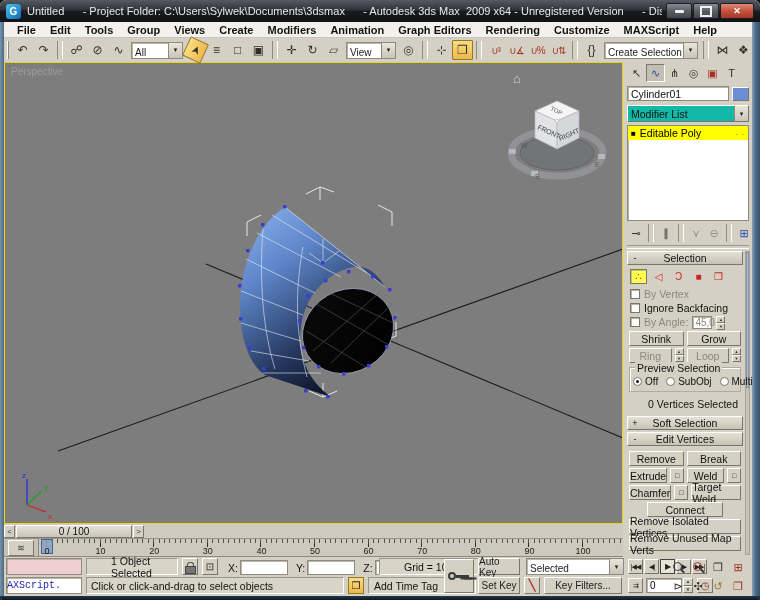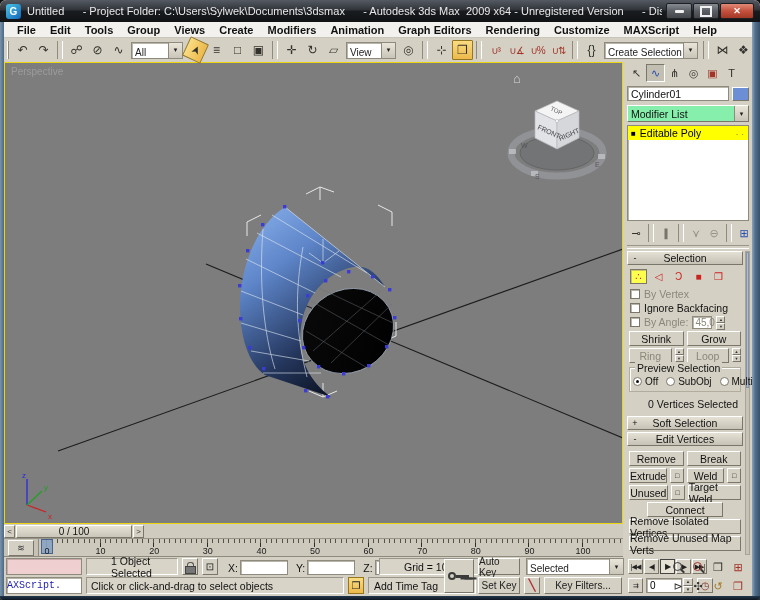--- a/index.html
+++ b/index.html
@@ -102,21 +102,21 @@
   .navrow{position:absolute;display:flex;}
   .navrow .tbtn{width:20px;height:18px;font-size:11px;}
   
   #cmdpanel{position:absolute;left:623px;top:61px;width:129px;height:496px;background:#d4d0c4;box-sizing:border-box;padding:2px 3px 0 4px;z-index:15;}
   #cmd-tabs{display:flex;height:20px;align-items:center;}
   #cmd-tabs .tbtn{width:19px;height:18px;font-size:11px;}
   #cmd-tabs .sel{background:#c2beb2;border:1px solid;border-color:#7a766a #fff #fff #7a766a;}
   #name-row{display:flex;align-items:center;margin-top:3px;gap:3px;}
   #obj-name{flex:1;height:15px;font-size:10.5px;display:flex;align-items:center;padding-left:3px;color:#111;}
   #obj-color{width:17px;height:14px;border:1px solid;border-color:#fff #7a766a #7a766a #fff;box-sizing:border-box;}
-  #modlist-dd{display:flex;height:17px;margin-top:4px;background:#86efac;border:1px solid;border-color:#fff #7a766a #7a766a #fff;align-items:center;font-size:10.5px;box-sizing:border-box;}
+  #modlist-dd{display:flex;height:17px;margin-top:4px;background:#14b8a6;border:1px solid;border-color:#fff #7a766a #7a766a #fff;align-items:center;font-size:10.5px;box-sizing:border-box;}
   #modlist-dd .ddt{color:#111;}
   #modlist-dd .dda{height:15px;}
   #stack{height:96px;margin-top:3px;background:#fff;border:1px solid #8e8a7e;box-shadow:inset 1px 1px 0 #b9b5a9;box-sizing:border-box;overflow:hidden;}
   .stackrow{height:14px;background:#ffff00;display:flex;align-items:center;font-size:10.5px;color:#000;padding:0 3px;gap:4px;}
   .stackrow .sq{font-size:8px;}
   .stackrow .marks{margin-left:auto;font-size:7px;letter-spacing:1px;color:#333;}
   #stack-tools{display:flex;align-items:center;height:20px;margin-top:2px;}
   #stack-tools .tbtn{width:18px;height:17px;font-size:11px;}
   .hdiv{height:2px;border-top:1px solid #9a968a;border-bottom:1px solid #fff;margin:2px 0;}
   #rollouts{position:relative;margin-top:2px;padding-right:6px;}
@@ -551,21 +551,21 @@
             <span class="btn">Remove</span>
             <span class="btn">Break</span>
           </div>
           <div class="btnrow">
             <span class="btn">Extrude</span>
             <span class="btn optb">□</span>
             <span class="btn">Weld</span>
             <span class="btn optb">□</span>
           </div>
           <div class="btnrow">
-            <span class="btn">Unused</span>
+            <span class="btn">Chamfer</span>
             <span class="btn optb">□</span>
             <span class="btn" style="flex:1.4;">Target Weld</span>
           </div>
           <div class="btnrow" style="padding:0 18px;">
             <span class="btn">Connect</span>
           </div>
           <div class="btnrow">
             <span class="btn">Remove Isolated Vertices</span>
           </div>
           <div class="btnrow">

